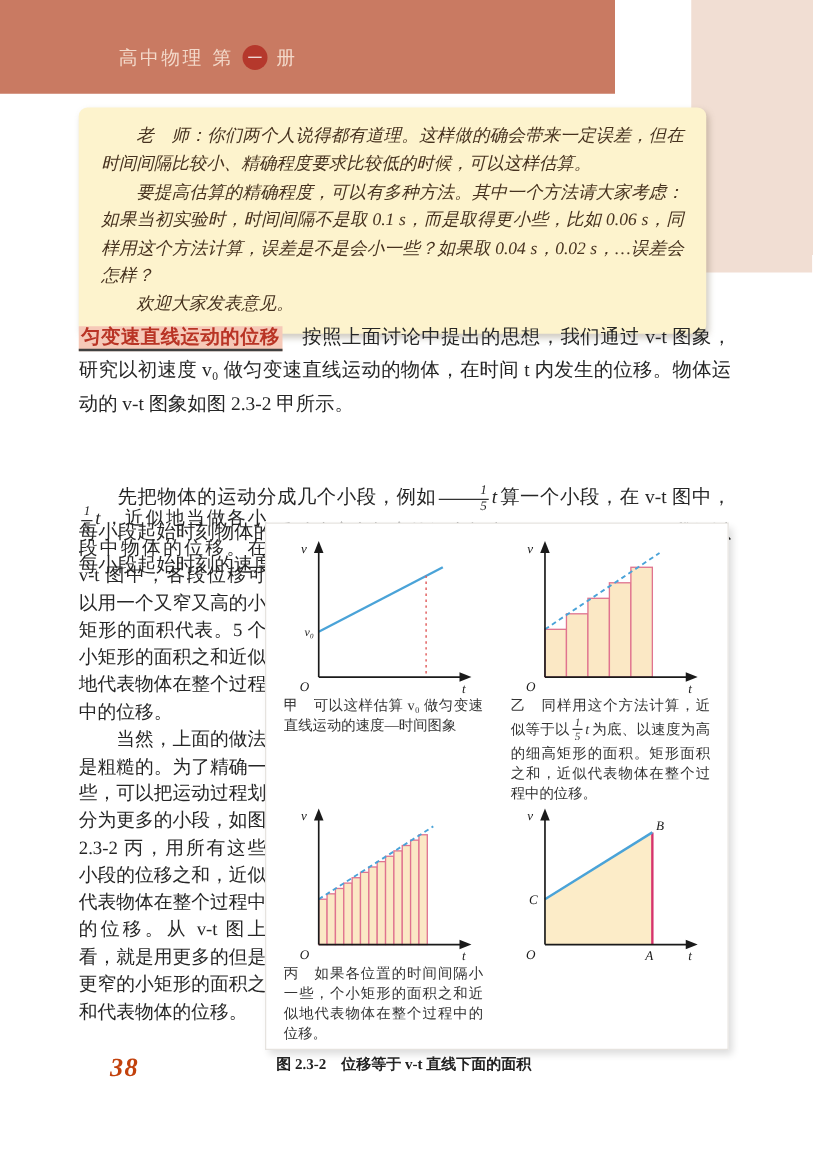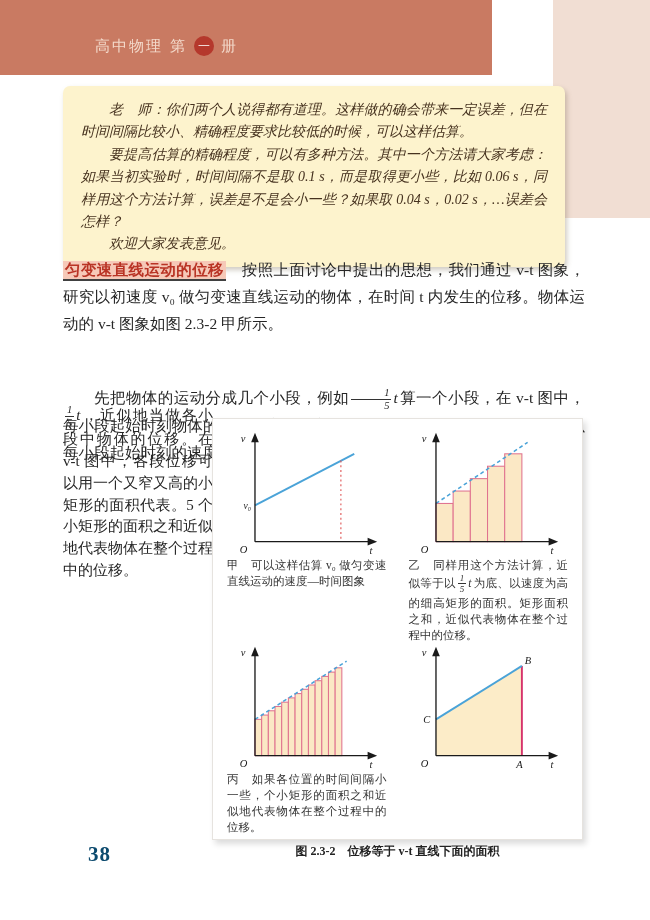--- a/index.html
+++ b/index.html
@@ -42,36 +42,36 @@
 
   
   .figure-box{position:absolute;left:212px;top:418px;width:371px;height:422px;box-sizing:border-box;
               background:#fff;border:1px solid #e6e3df;box-shadow:3px 4px 6px rgba(0,0,0,.14);
               padding:10px 8px 6px;display:grid;grid-template-columns:1fr 1fr;column-gap:10px;
               align-content:start;}
   .panel{padding:0 2px;}
   .panel svg{display:block;width:158px;height:126px;margin:0 auto;}
   .pcaption{font-size:11.5px;line-height:16px;color:#333;text-align:justify;margin-top:2px;padding:0 4px;}
   .pcaption .frac{font-size:9px;}
-  .figcaption{grid-column:1 / 3;text-align:center;font-size:12px;color:#222;font-weight:bold;margin-top:8px;}
+  .figcaption{grid-column:1 / 3;text-align:left;font-size:12px;color:#222;font-weight:bold;margin-top:8px;}
 
   
   .axis{stroke:#1a1a1a;stroke-width:1.4;fill:none;}
   .axis-arrow{fill:#1a1a1a;}
   .vt-line{stroke:#4aa3d8;stroke-width:2;fill:none;}
   .vt-dash{stroke:#4aa3d8;stroke-width:1.6;stroke-dasharray:4 3;fill:none;}
   .dotline{stroke:#e05a5a;stroke-width:1.2;stroke-dasharray:2 3;fill:none;}
   .bar{fill:#fbe8c5;stroke:#e0738f;stroke-width:1.1;}
   .trap{fill:#fcecc8;}
   .abline{stroke:#d6336c;stroke-width:2;}
   svg text{font-family:"Liberation Serif","DejaVu Serif",serif;font-size:11px;font-style:italic;fill:#1a1a1a;}
   svg text.small{font-size:10px;}
 
-  .page-num{position:absolute;left:88px;top:842px;color:#0c4a6e;font-size:21px;
-            font-weight:bold;letter-spacing:1px;}
+  .page-num{position:absolute;left:88px;top:842px;color:#c2410c;font-size:21px;
+            font-weight:bold;font-style:italic;letter-spacing:1px;}
 </style>
 </head>
 <body>
 
 <div class="page">
 
   <div class="header-block">
     <div class="header-row">
       <span>高中物理</span>
       <span>第</span>
@@ -88,20 +88,21 @@
   </div>
 
   <div class="para1"><span class="heading">匀变速直线运动的位移</span><span>　按照上面讨论中提出的思想，我们通过 v-t 图象，研究以初速度 v₀ 做匀变速直线运动的物体，在时间 t 内发生的位移。物体运动的 v-t 图象如图 2.3-2 甲所示。</span>
   </div>
 
   <div class="para2"><span>先把物体的运动分成几个小段，例如</span><span class="frac"><span class="fnum">1</span><span class="fden">5</span></span><span class="fvar">t</span><span>算一个小段，在 v-t 图中，每小段起始时刻物体的瞬时速度由相应的纵坐标表示（图 2.3-2 乙）。我们以每小段起始时刻的速度乘以时间</span>
   </div>
 
   <div class="leftcol">
     <p><span class="frac"><span class="fnum">1</span><span class="fden">5</span></span><span class="fvar">t</span><span>，近似地当做各小段中物体的位移。在 v-t 图中，各段位移可以用一个又窄又高的小矩形的面积代表。5 个小矩形的面积之和近似地代表物体在整个过程中的位移。</span></p>
+    <p>当然，上面的做法是粗糙的。为了精确一些，可以把运动过程划分为更多的小段，如图 2.3-2 丙，用所有这些小段的位移之和，近似代表物体在整个过程中的位移。从 v-t 图上看，就是用更多的但是更窄的小矩形的面积之和代表物体的位移。</p>
   </div>
 
   <div class="figure-box">
 
     <div class="panel">
       <svg viewBox="0 0 165 132">
         <line class="vt-line" x1="28" y1="80" x2="132" y2="26"></line>
         <line class="dotline" x1="118" y1="33" x2="118" y2="118"></line>
         <line class="axis" x1="28" y1="118" x2="28" y2="10"></line>
         <polygon class="axis-arrow" points="28,4 24,14 32,14"></polygon>

